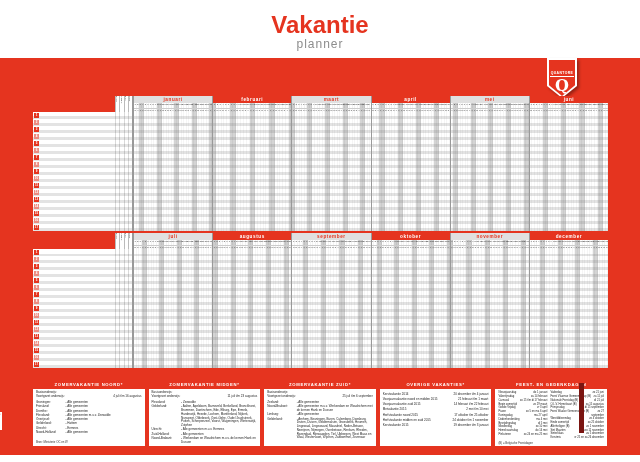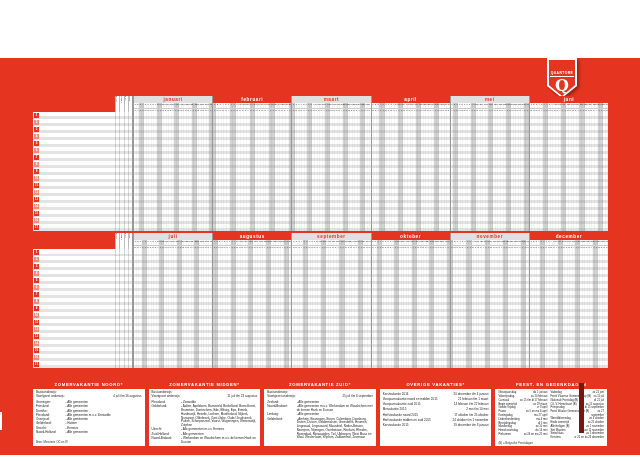--- a/index.html
+++ b/index.html
@@ -77,20 +77,24 @@
   .left-tag { position:absolute; left:-5px; top:354px; width:7px; height:18px; background:#fff;
     display:flex; flex-direction:column; align-items:center; overflow:hidden; }
   .left-tag-q { color:var(--red); font-family:"DejaVu Serif", serif; font-weight:bold; font-size:4.5px; line-height:1.2; }
   .right-bar { position:absolute; left:579px; top:325px; width:5px; height:50px; background:var(--darkred); }
 </style>
 </head>
 <body>
 
 <div class="page">
 
+  <div class="page-header">
+    <div class="title">Vakantie</div>
+    <div class="subtitle">planner</div>
+  </div>
 
   <div class="red-area">
 
     <div class="logo">
       <div class="logo-shape"></div>
       <div class="logo-inner">
         <span class="logo-brand">QUANTORE</span>
         <div class="logo-q">Q</div>
       </div>
     </div>

